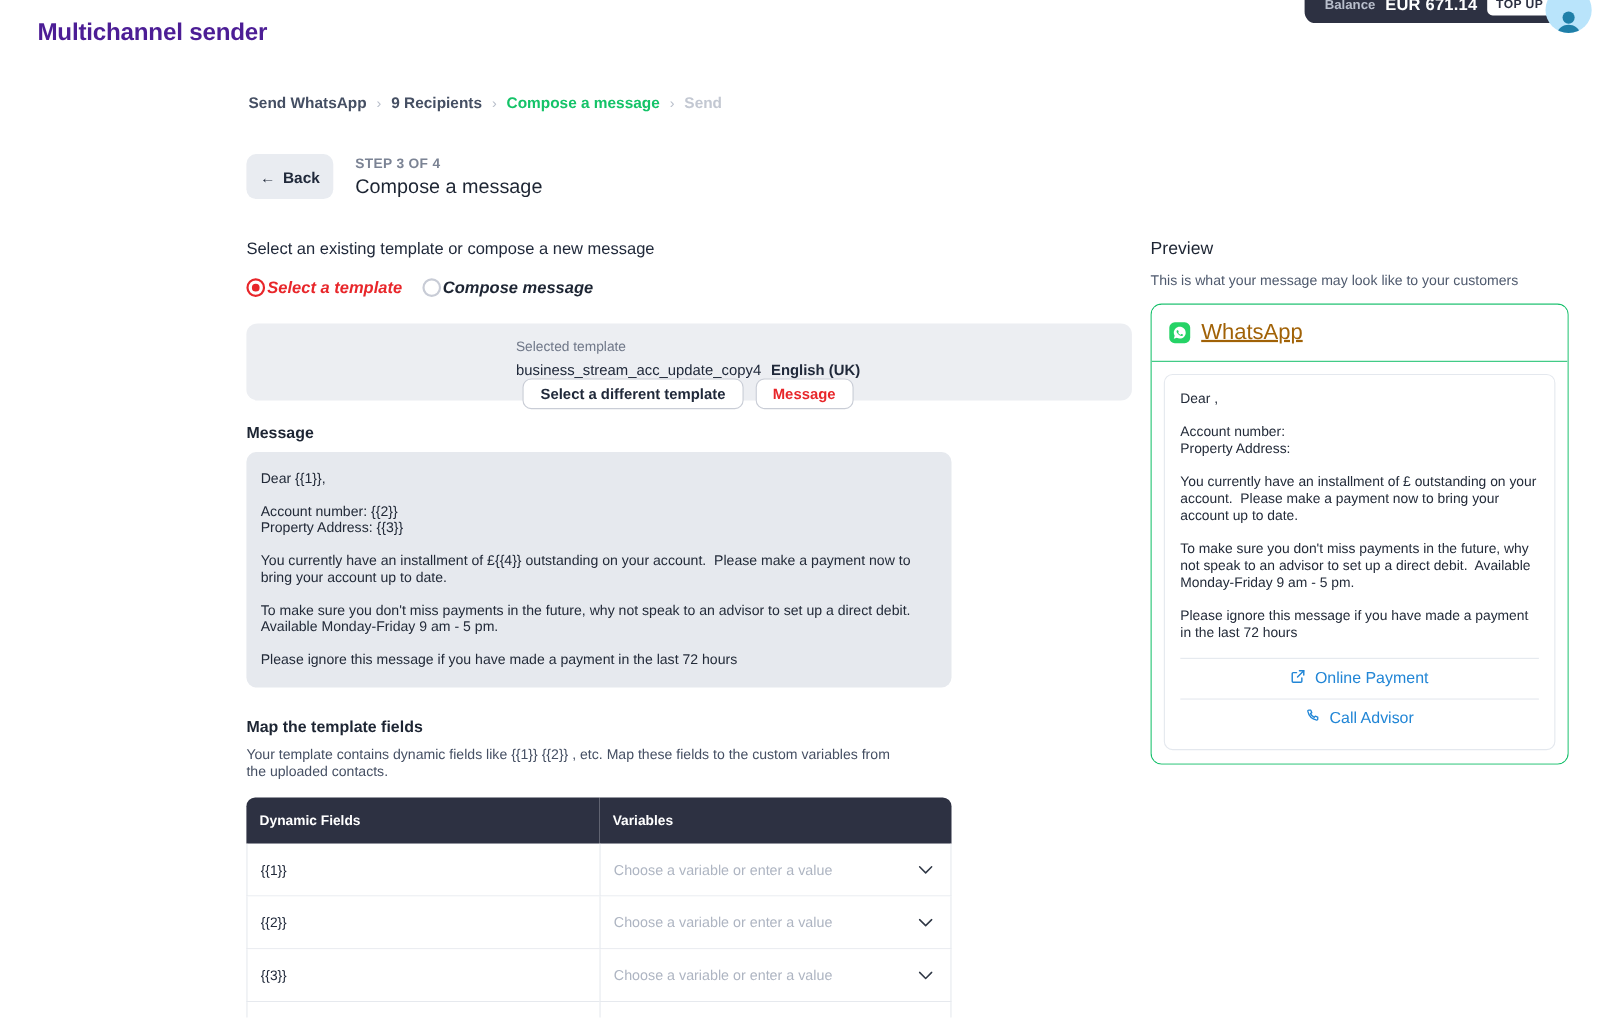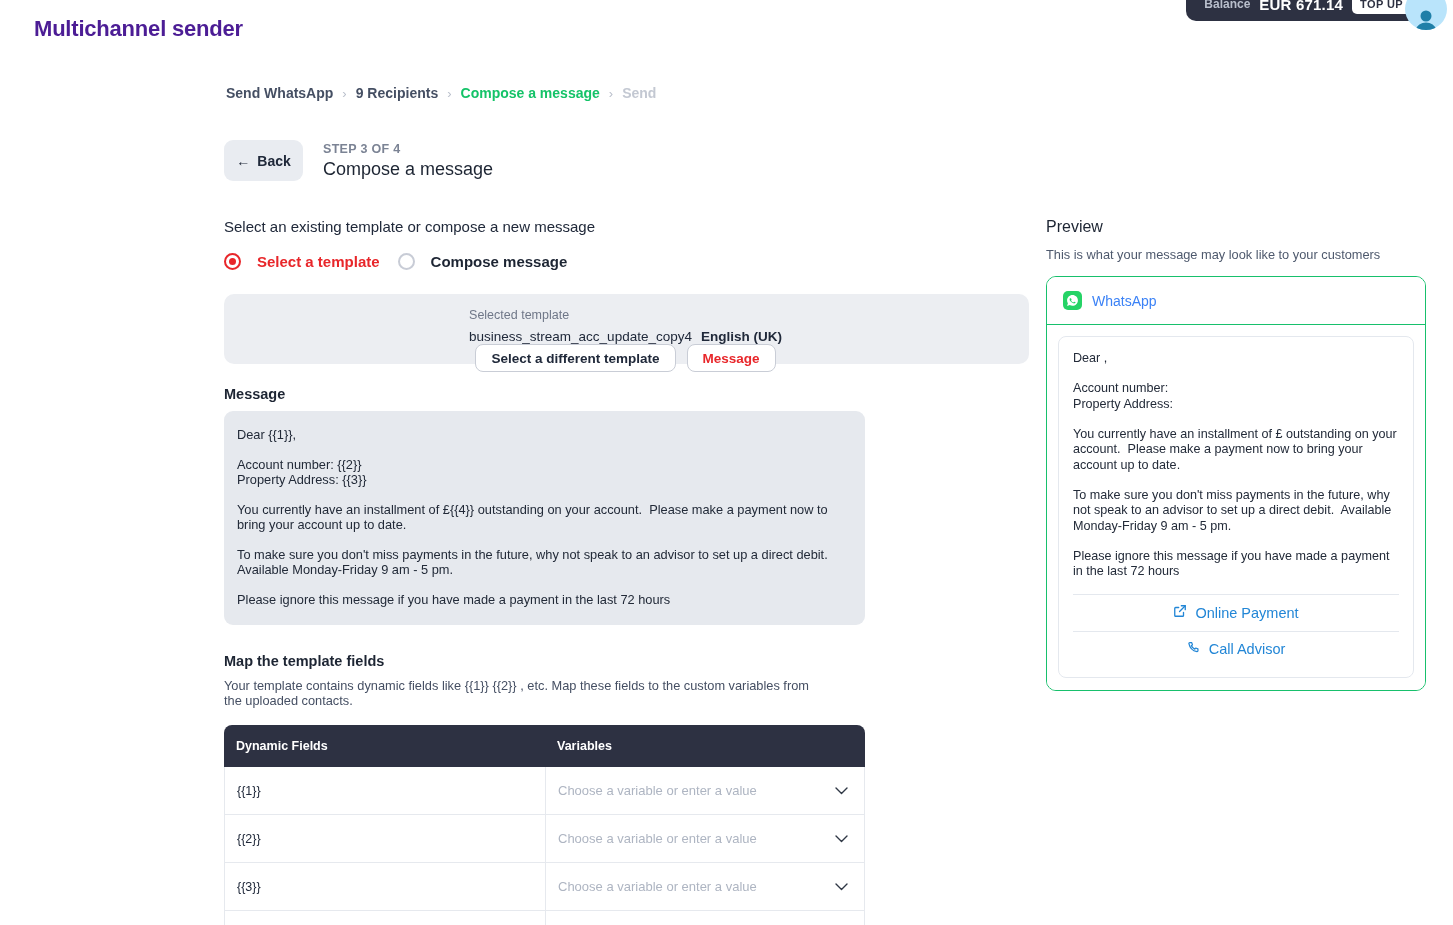--- a/index.html
+++ b/index.html
@@ -71,21 +71,21 @@
   }
   .step-meta { display: flex; flex-direction: column; gap: 3px; }
   .step-count { font-size: 12.5px; font-weight: 700; color: #7b8394; letter-spacing: .3px; }
   .step-name { font-size: 18px; font-weight: 500; color: #1d2533; }
 
   
   .left-col { position: absolute; left: 224px; top: 218px; width: 805px; }
   .section-label { font-size: 15px; color: #20293a; margin-bottom: 18px; }
 
   .radio-row { display: flex; align-items: center; gap: 18px; margin-bottom: 24px; }
-  .radio-opt { display: flex; gap: 16px; cursor: pointer; }
+  .radio-opt { display: flex; gap: 2px; cursor: pointer; font-style: italic; }
   .radio {
     width: 17px; height: 17px; border-radius: 50%;
     border: 2px solid #c8ccd6; background: #fff;
     display: flex; align-items: center; justify-content: center; flex: none;
   }
   .radio.checked { border-color: #e8262a; }
   .radio.checked::after {
     content: ""; width: 7px; height: 7px; border-radius: 50%; background: #e8262a;
   }
   .radio-label { font-size: 15px; font-weight: 700; color: #1d2533; }
@@ -157,21 +157,21 @@
     border: 1.5px solid #17c06c; border-radius: 10px; overflow: hidden; background: #fff;
   }
   .wa-head {
     display: flex; align-items: center; gap: 10px;
     padding: 14px 16px; border-bottom: 1.5px solid #17c06c; background: #fff;
   }
   .wa-logo {
     width: 19px; height: 19px; border-radius: 5px; background: #25d366;
     display: flex; align-items: center; justify-content: center; flex: none;
   }
-  .wa-name { font-size: 14px; color: #3b82f6; }
+  .wa-name { font-size: 20px; color: #a16207; text-decoration: underline; }
   .wa-body-wrap { padding: 11px 11px 12px 11px; background: #fff; }
   .wa-bubble {
     background: #fff; border: 1px solid #e4e8ee; border-radius: 8px;
     padding: 14px 14px 10px 14px;
   }
   .wa-text {
     font-size: 12.6px; line-height: 1.21; color: #232b39; white-space: pre-wrap;
   }
   .wa-divider { height: 1px; background: #e4e8ee; margin: 14px 0 0 0; }
   .wa-action {

